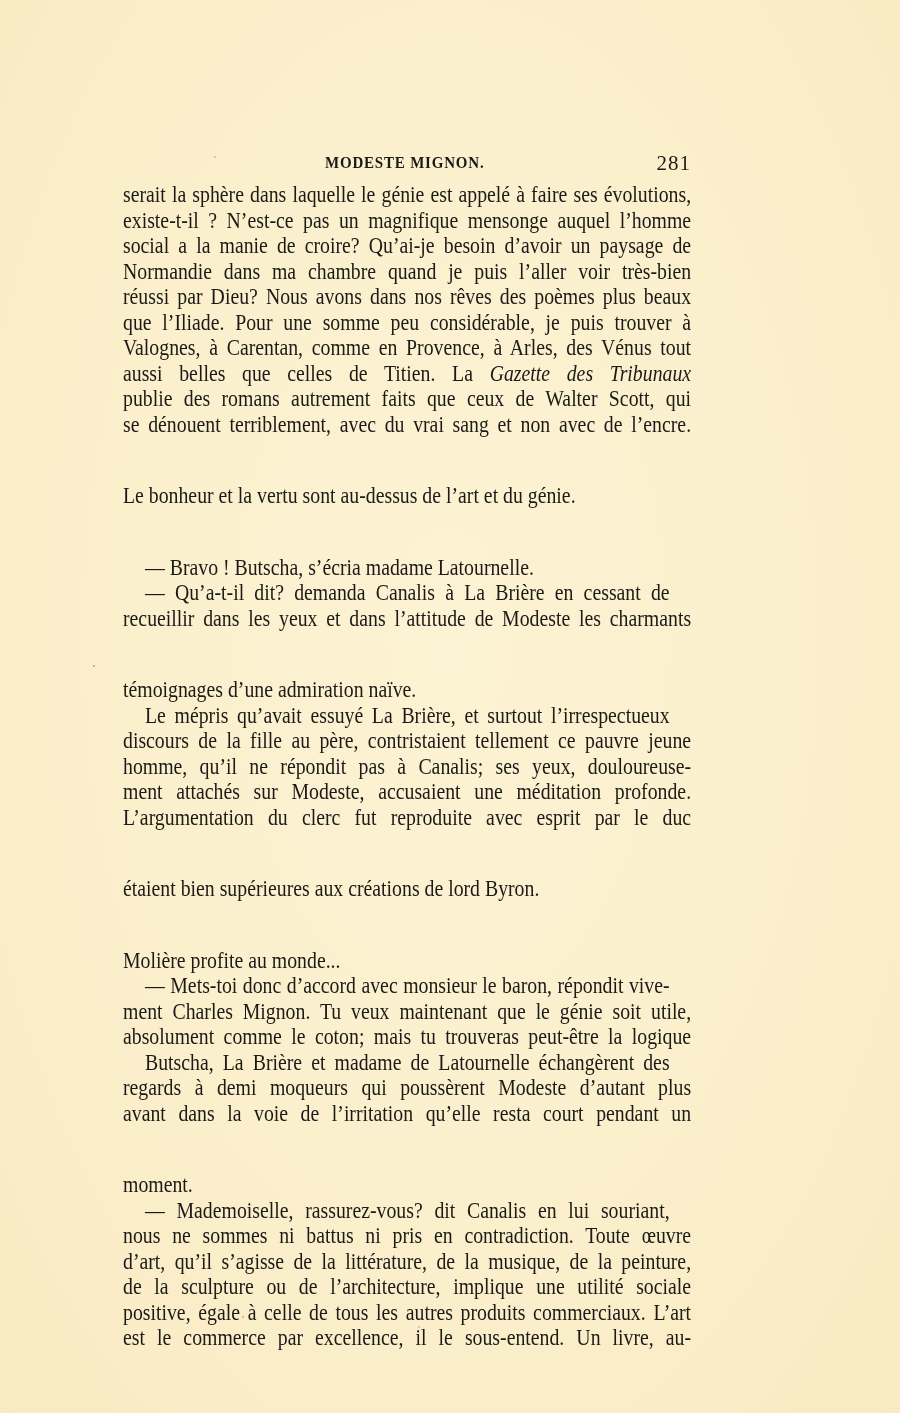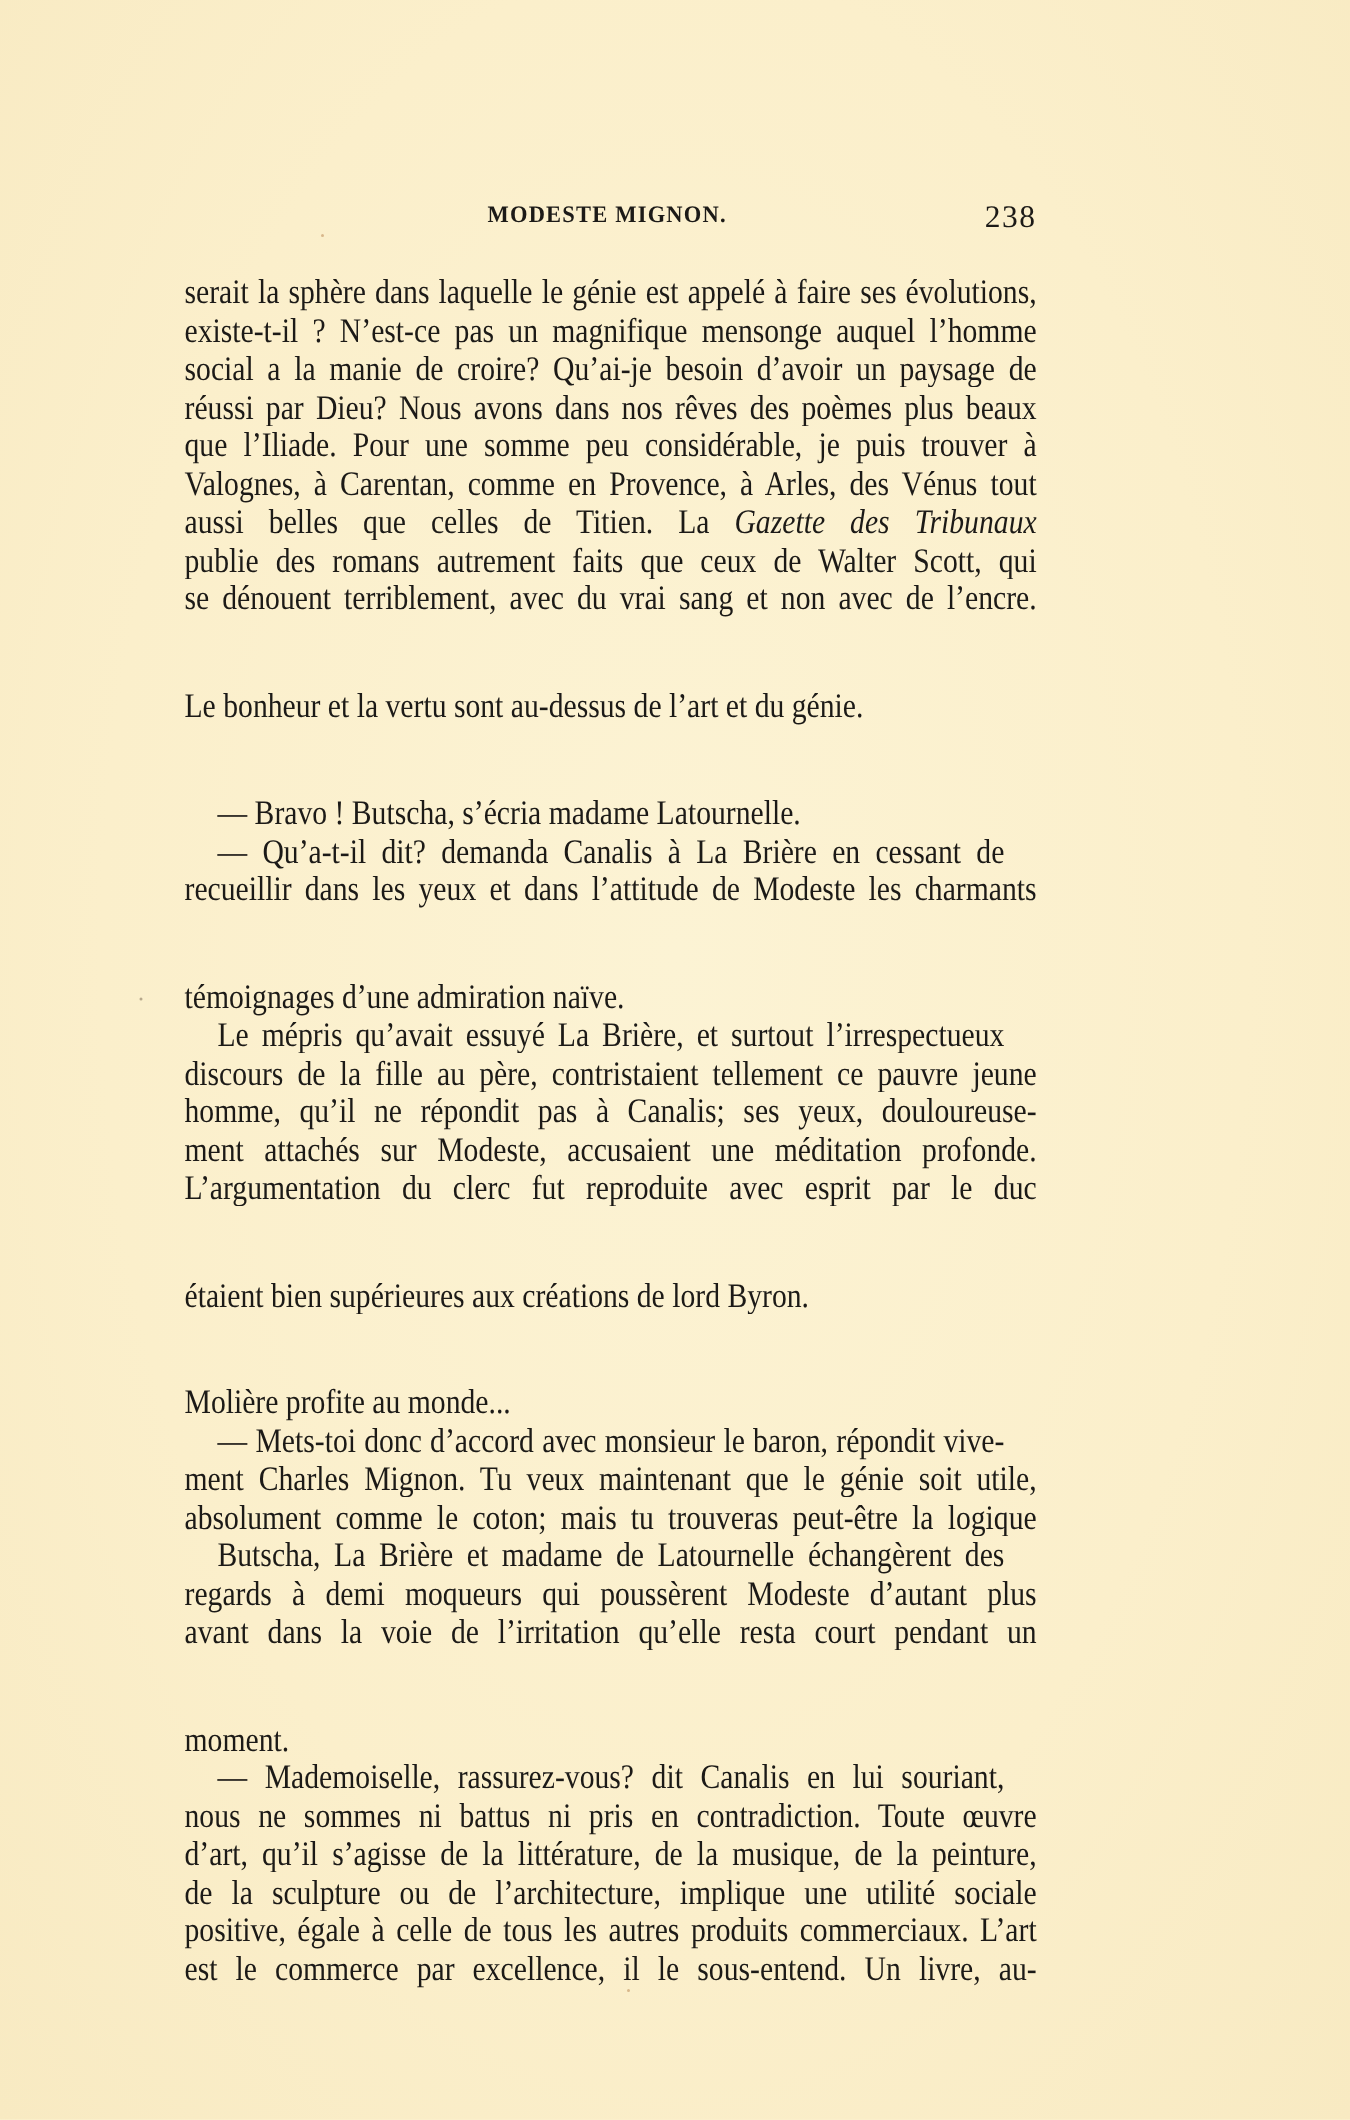--- a/index.html
+++ b/index.html
@@ -19,21 +19,21 @@
     position: absolute;
     left: 0; top: 0;
     width: 900px;
     height: 1413px;
     background:
       radial-gradient(ellipse at 50% 45%, #fcf3d4 0%, #fbefcb 60%, #f8eac2 100%);
   }
   .running-head {
     position: absolute;
     left: 123px;
-    top: 134px;
+    top: 153px;
     width: 568px;
     height: 26px;
   }
   .running-title {
     position: absolute;
     left: 202px;
     top: 2px;
     font-size: 15px;
     font-weight: bold;
     letter-spacing: 0.8px;
@@ -102,27 +102,28 @@
 
 <div class="page">
 
   <div class="speck" style="left:214px;top:156px;"></div>
   <div class="speck" style="left:93px;top:665px;background:#9a8a70;"></div>
   <div class="speck" style="left:242px;top:1316px;background:#a09070;"></div>
   <div class="speck" style="left:418px;top:1326px;"></div>
 
   <div class="running-head">
     <span class="running-title">MODESTE MIGNON.</span>
-    <span class="page-number">238</span>
+    <span class="page-number">281</span>
   </div>
 
   <div class="body-text" id="body-text">
       <div class="line"><span class="inner">serait la sphère dans laquelle le génie est appelé à faire ses évolutions,</span></div>
       <div class="line"><span class="inner">existe-t-il ? N’est-ce pas un magnifique mensonge auquel l’homme</span></div>
       <div class="line"><span class="inner">social a la manie de croire? Qu’ai-je besoin d’avoir un paysage de</span></div>
+      <div class="line"><span class="inner">Normandie dans ma chambre quand je puis l’aller voir très-bien</span></div>
       <div class="line"><span class="inner">réussi par Dieu? Nous avons dans nos rêves des poèmes plus beaux</span></div>
       <div class="line"><span class="inner">que l’Iliade. Pour une somme peu considérable, je puis trouver à</span></div>
       <div class="line"><span class="inner">Valognes, à Carentan, comme en Provence, à Arles, des Vénus tout</span></div>
       <div class="line"><span class="inner"><span>aussi belles que celles de Titien. La </span><em>Gazette des Tribunaux</em></span></div>
       <div class="line"><span class="inner">publie des romans autrement faits que ceux de Walter Scott, qui</span></div>
       <div class="line"><span class="inner">se dénouent terriblement, avec du vrai sang et non avec de l’encre.</span></div>
       <div class="line last"><span class="inner">Le bonheur et la vertu sont au-dessus de l’art et du génie.</span></div>
       <div class="line indent last"><span class="inner">— Bravo ! Butscha, s’écria madame Latournelle.</span></div>
       <div class="line indent"><span class="inner">— Qu’a-t-il dit? demanda Canalis à La Brière en cessant de</span></div>
       <div class="line"><span class="inner">recueillir dans les yeux et dans l’attitude de Modeste les charmants</span></div>

